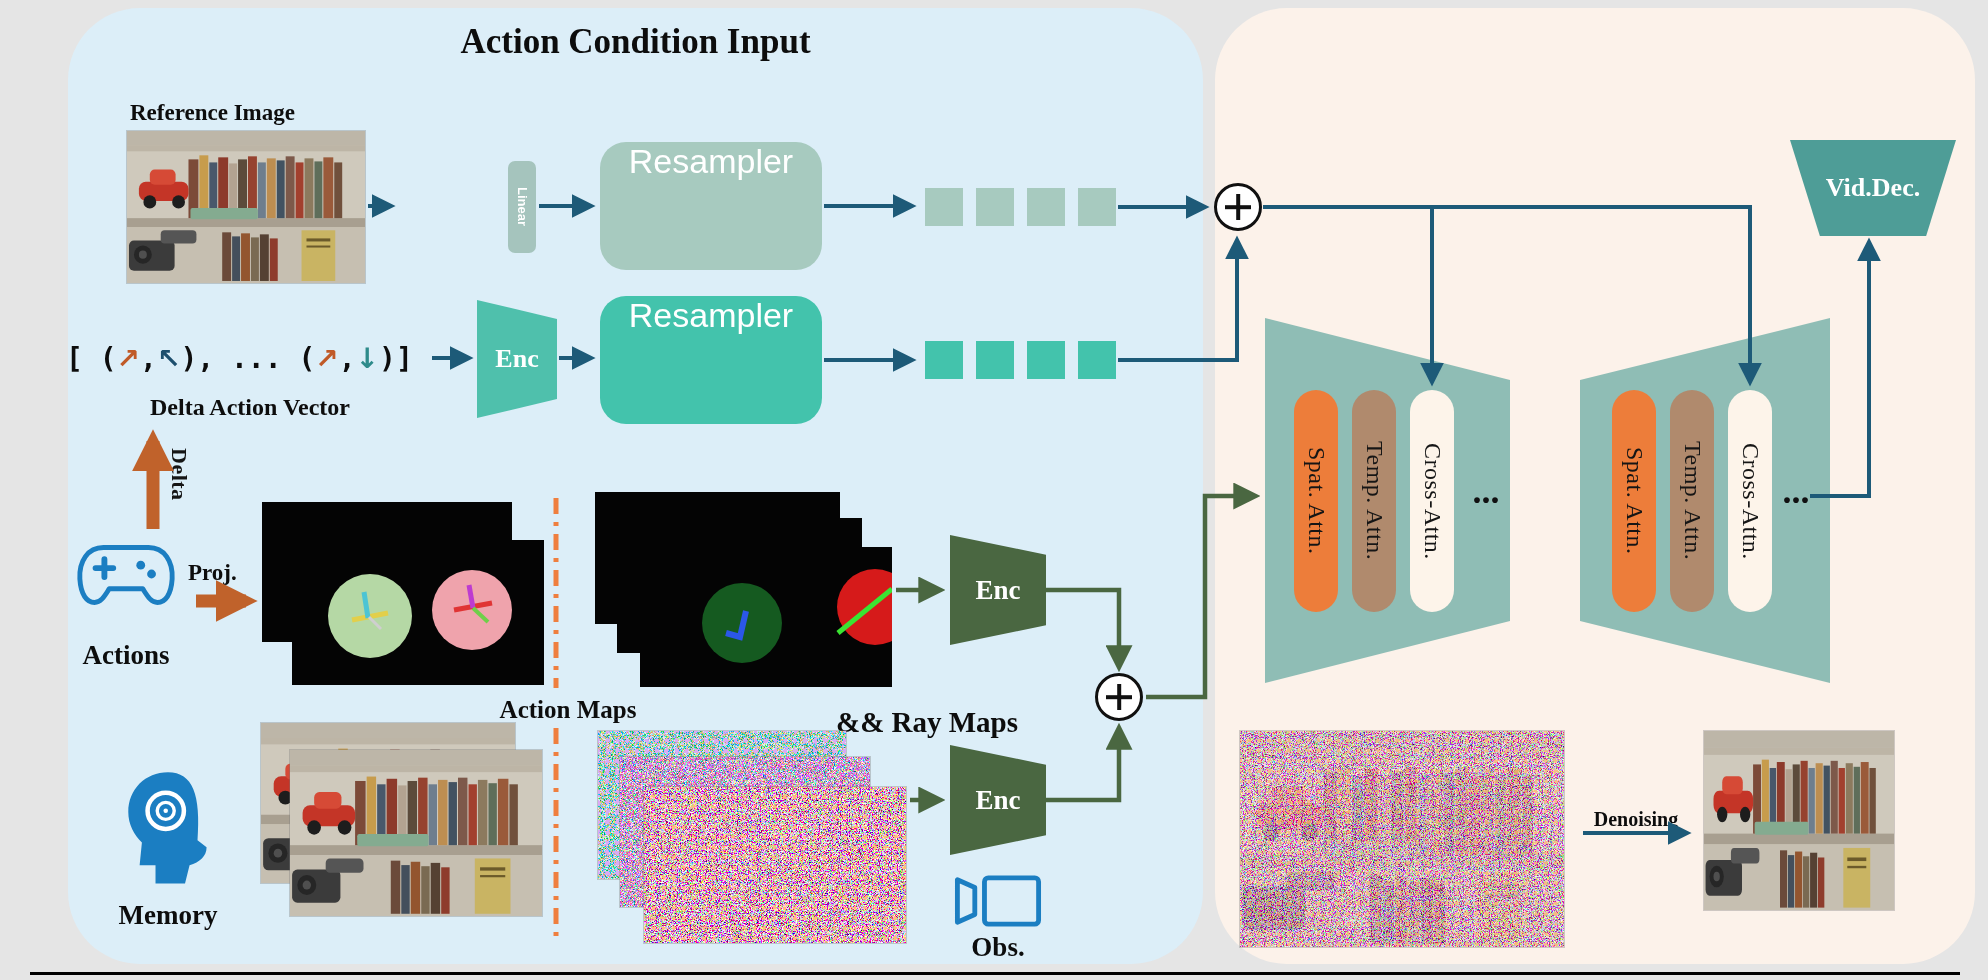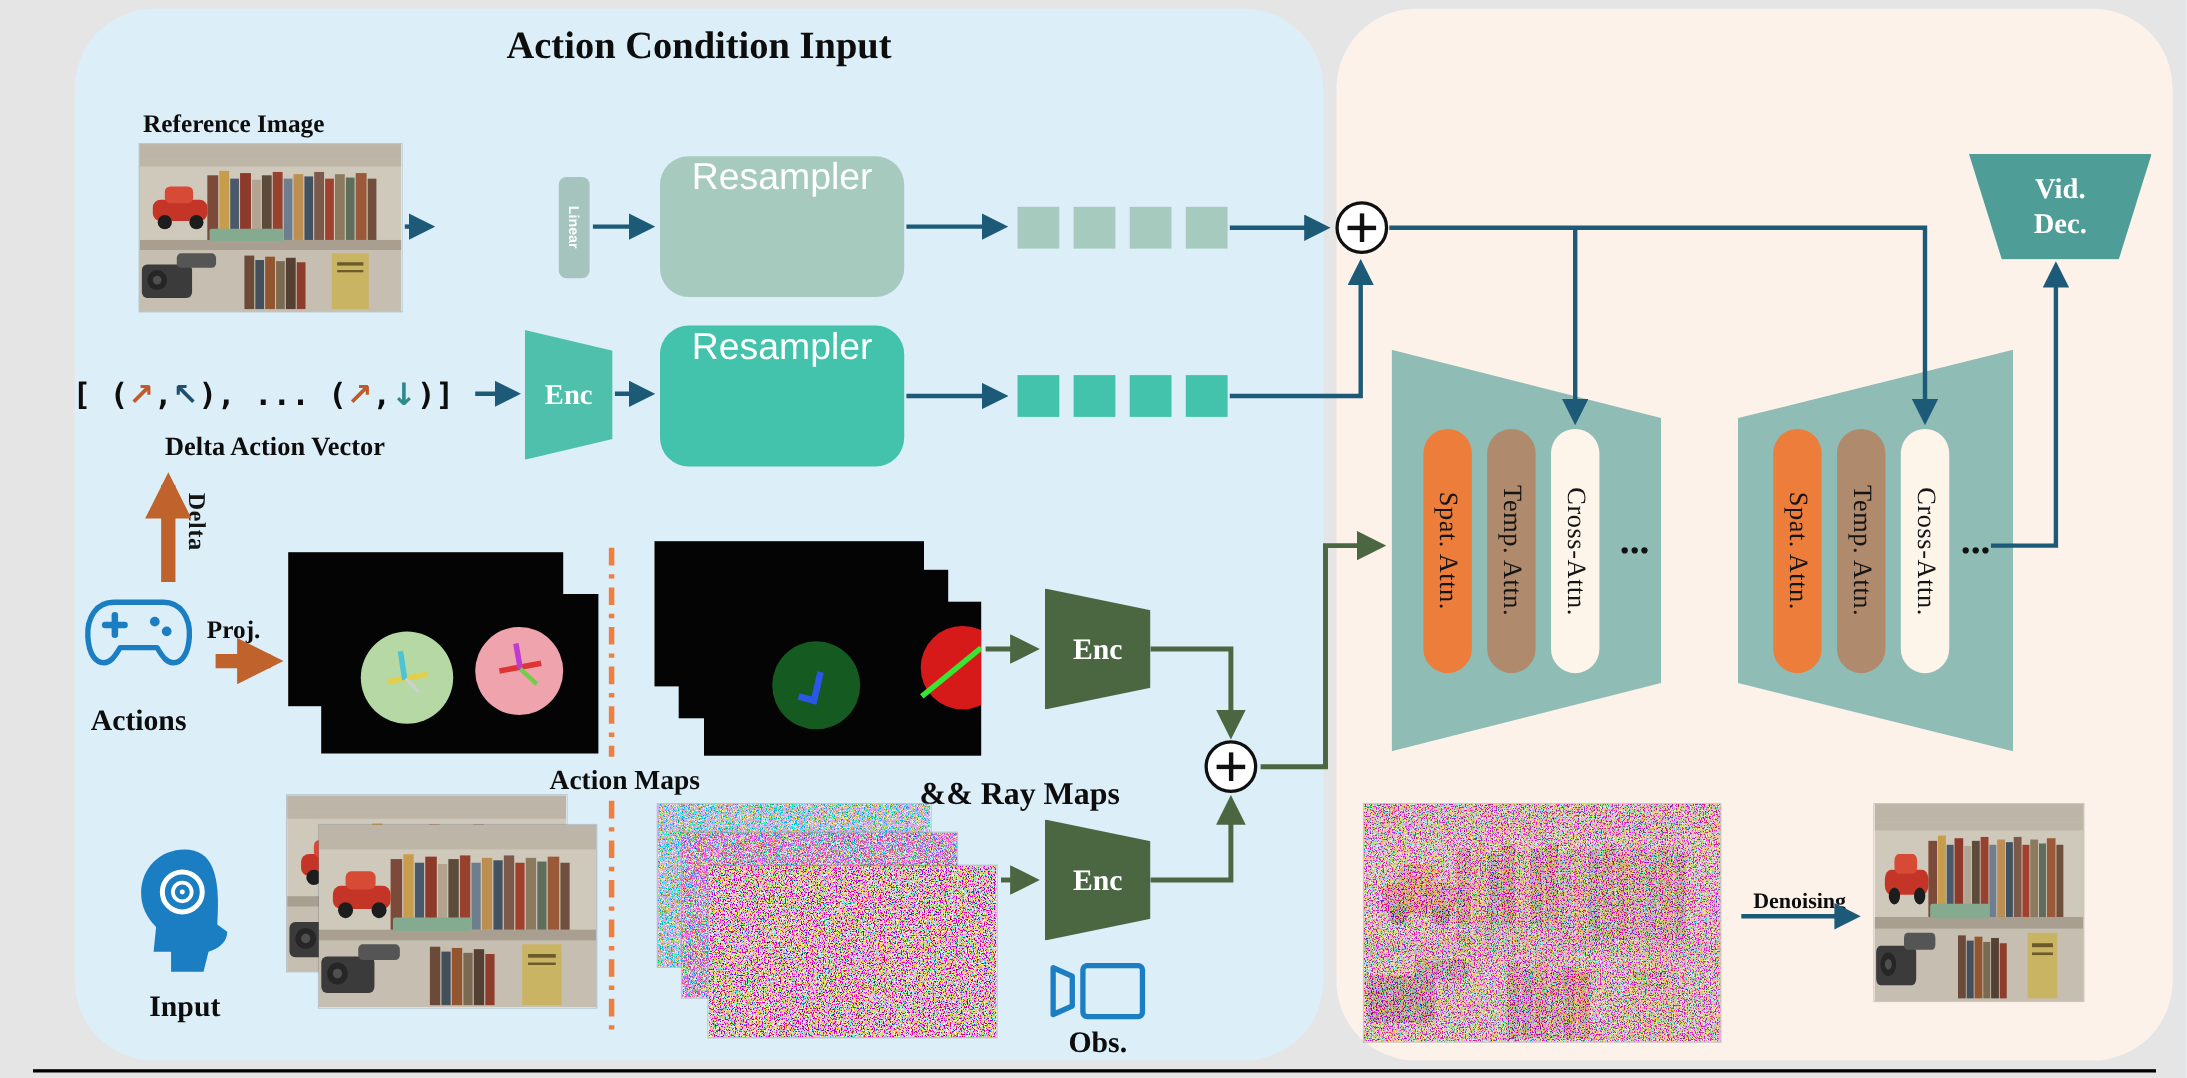--- a/index.html
+++ b/index.html
@@ -33,21 +33,21 @@
   .vtext-sm{writing-mode:vertical-rl;font-size:13px;color:#fff;
             font-family:"Liberation Sans",sans-serif}
   .overlay{position:absolute;left:0;top:0;z-index:6;pointer-events:none}
   .dvec{position:absolute;display:flex;align-items:center;white-space:nowrap;
         font-family:"DejaVu Sans Mono",monospace;font-weight:bold;font-size:28px;color:#0d0d0d}
   .av{font-family:"DejaVu Sans",sans-serif;font-weight:bold;font-size:28px}
   .c-or{color:#c05a28}.c-nv{color:#1d4f6e}.c-tl{color:#2e8b8b}
   .icon{position:absolute}
   .icon svg{display:block;width:100%;height:100%}
   .dots{position:absolute;font-weight:bold;font-size:36px;color:#111;text-align:center;z-index:5}
-  .viddec{position:absolute;display:flex;flex-direction:column;align-items:center;justify-content:center;
+  .viddec{position:absolute;display:flex;flex-direction:row;align-items:center;justify-content:center;
           color:#fff;font-weight:bold;font-size:26px;line-height:1.25}
 </style>
 </head>
 <body>
 
 <div class="canvas">
 
   <svg width="0" height="0" style="position:absolute">
     <defs>
       <filter id="noiseA" x="-2%" y="-2%" width="104%" height="104%">
@@ -221,21 +221,21 @@
   </div>
 
   <div class="icon" style="left:122px;top:770px;width:92px;height:118px">
     <svg viewBox="0 0 80 104">
       <path d="M40 2 C20 2 5 17 5 37 c0 11 5 20 12 27 l-2 20 h14 v16 h26 l4 -16 c9 -3 15 -8 15 -16 l-8 -6 C69 22 62 2 40 2 Z" fill="#1b7ec2"></path>
       <circle cx="38" cy="36" r="16" fill="none" stroke="#fff" stroke-width="4"></circle>
       <circle cx="38" cy="36" r="7.5" fill="none" stroke="#fff" stroke-width="3"></circle>
       <circle cx="38" cy="36" r="2" fill="#fff"></circle>
     </svg>
   </div>
-  <div class="lbl ctr" style="left:88px;top:900px;width:160px;font-size:27px">Input</div>
+  <div class="lbl ctr" style="left:88px;top:900px;width:160px;font-size:27px">Memory</div>
 
   <div class="photo" style="left:261px;top:723px;width:254px;height:160px">
     <svg viewBox="0 0 240 150" preserveAspectRatio="none">
         <use href="#scene"></use>
       </svg>
   </div>
   <div class="photo" style="left:290px;top:750px;width:252px;height:166px">
     <svg viewBox="0 0 240 150" preserveAspectRatio="none">
         <use href="#scene"></use>
       </svg>

